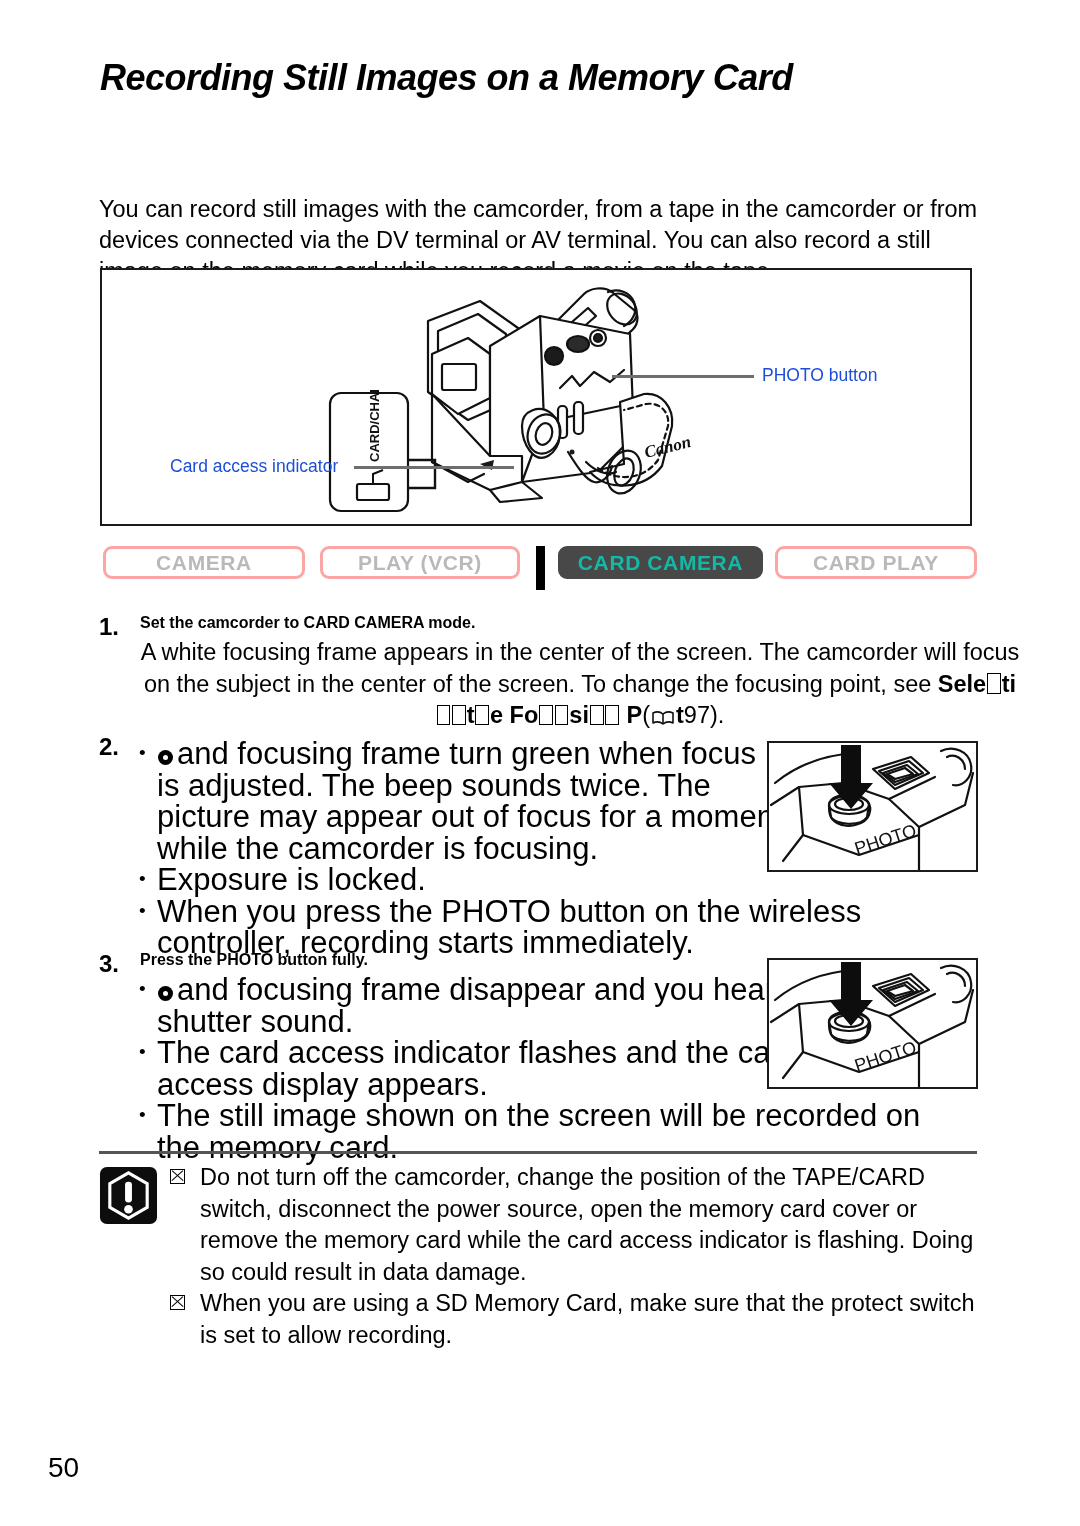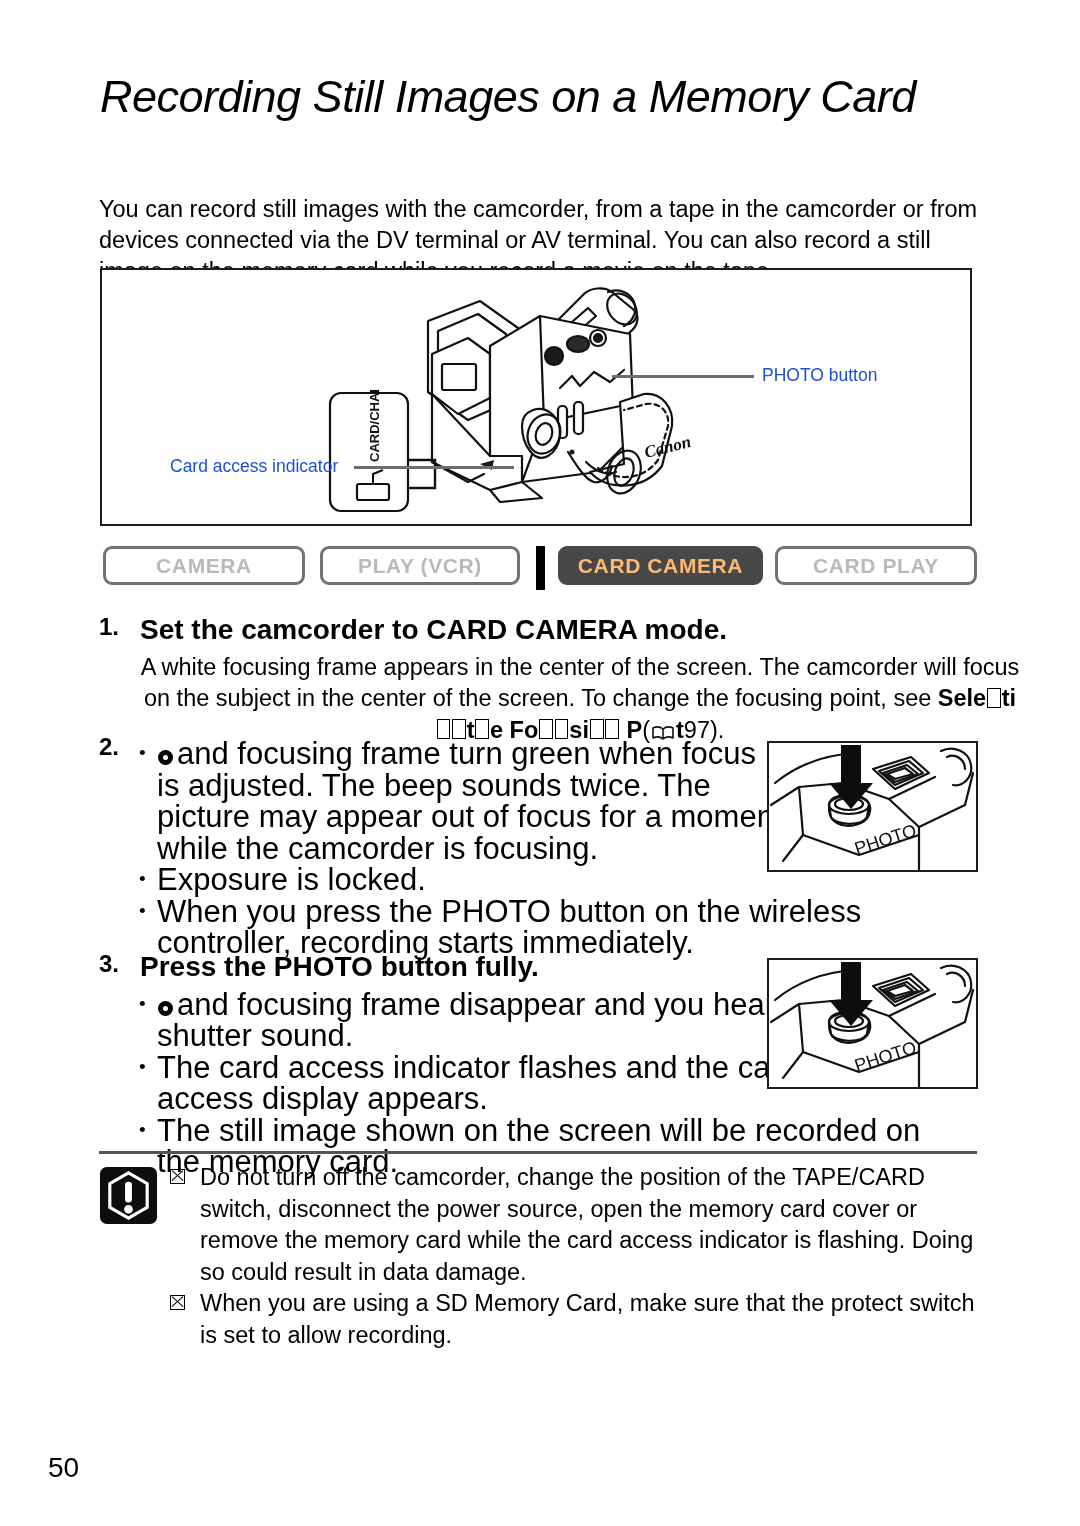--- a/index.html
+++ b/index.html
@@ -19,25 +19,25 @@
     position: absolute;
     left: 0; top: 0;
     width: 1080px;
     height: 1526px;
   }
 
   
   .title {
     position: absolute;
     left: 100px;
-    top: 42px;
+    top: 34px;
     width: 870px;
-    font-size: 45px;
+    font-size: 36px;
     line-height: 1.12;
-    font-weight: normal;
+    font-weight: bold;
     font-style: italic;
     letter-spacing: -0.5px;
     font-family: "Liberation Sans", sans-serif;
   }
 
   
   .intro {
     position: absolute;
     left: 99px;
     top: 170px;
@@ -89,57 +89,57 @@
   .tabs {
     position: absolute;
     left: 103px;
     top: 546px;
     width: 875px;
     height: 44px;
   }
   .tab {
     position: absolute;
     top: 0;
-    height: 39px;
+    height: 33px;
     box-sizing: border-box;
     border-radius: 9px;
-    border: 3px solid #737373;
+    border: 3px solid #fca5a5;
     background: #ffffff;
     color: #b9b9b9;
     font-size: 21px;
     font-weight: bold;
     letter-spacing: 0.6px;
     display: flex;
     align-items: center;
     justify-content: center;
   }
   .tab.active {
     background: #484848;
     border-color: #484848;
-    color: #fdba74;
+    color: #14b8a6;
   }
   .tab-camera   { left: 0px;   width: 202px; }
   .tab-playvcr  { left: 217px; width: 200px; }
   .tab-cardcam  { left: 455px; width: 205px; }
   .tab-cardplay { left: 672px; width: 202px; }
   .tab-divider {
     position: absolute;
     left: 433px;
     top: 0px;
     width: 9px;
     height: 44px;
     background: #000000;
   }
 
   
   .step {
     position: absolute;
   }
   .step-head {
-    font-size: 28px;
+    font-size: 16px;
     font-weight: bold;
     line-height: 1.2;
     white-space: nowrap;
   }
   .step-num {
     position: absolute;
     left: 0;
     font-size: 24px;
     font-weight: bold;
   }

